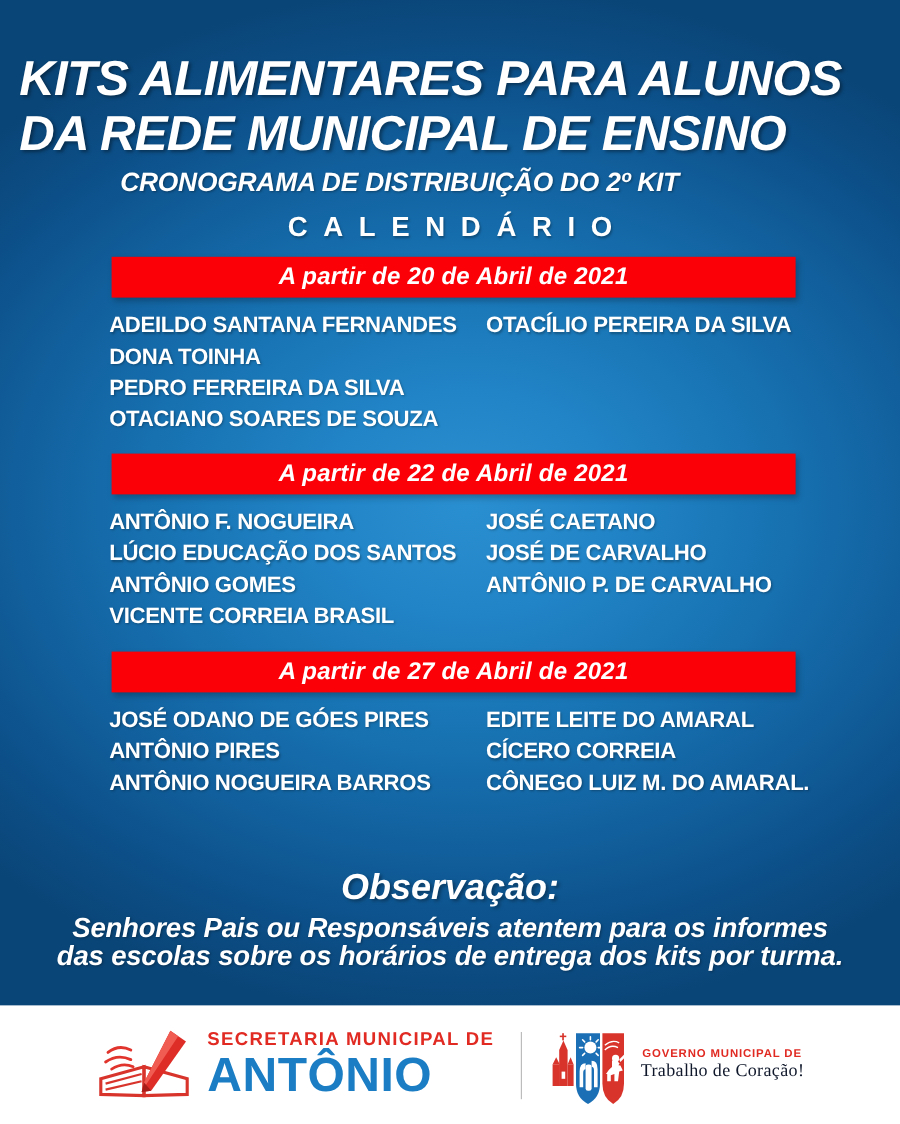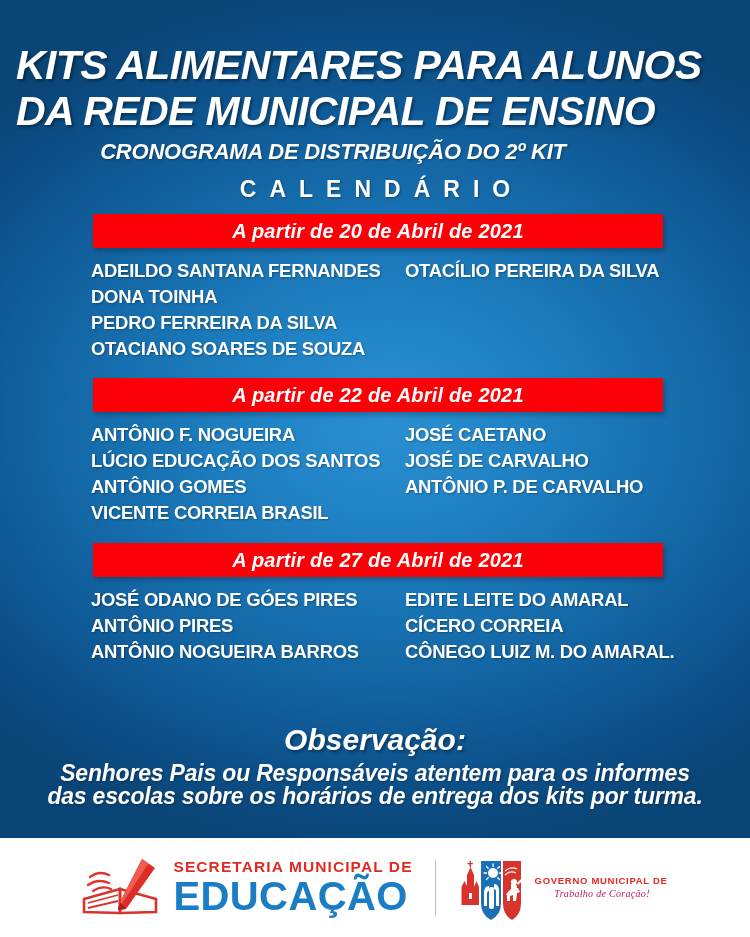--- a/index.html
+++ b/index.html
@@ -278,24 +278,23 @@
     white-space: nowrap;
   }
   .tabira-swoosh {
     position: absolute;
     left: -14px;
     top: 2px;
     width: 56px;
     height: 16px;
   }
   .tabira-tagline {
-    color: #be185d;
+    color: #0f172a;
     font-family: "Liberation Serif", serif;
-    font-style: italic;
-    font-size: 10px;
+    font-size: 15px;
     letter-spacing: 0.3px;
     align-self: center;
     margin-top: 2px;
     white-space: nowrap;
   }
 </style>
 </head>
 <body>
 
 <div id="poster">
@@ -386,21 +385,21 @@
           <path d="M10 22 q9 -7 19 -2" stroke="#e0342c" stroke-width="2.4" fill="none" stroke-linecap="round"></path>
           <path d="M8 30 q10 -7 21 -2" stroke="#e0342c" stroke-width="2.4" fill="none" stroke-linecap="round"></path>
           <path d="M13 36 q9 -6 18 -2" stroke="#e0342c" stroke-width="2.2" fill="none" stroke-linecap="round"></path>
 
           <path d="M62 4 L75 13 L46 54 L38 55 L40 47 Z" fill="#de2d26"></path>
           <path d="M62 4 L68.5 8.5 L41 50 L38 55 L40 47 Z" fill="#f05b52"></path>
           <path d="M40 47 L46 54 L38 55 Z" fill="#a81d18"></path>
         </svg>
         <div class="edu-words">
           <div class="edu-top">SECRETARIA MUNICIPAL DE</div>
-          <div class="edu-main">EDUCAÇÃO</div>
+          <div class="edu-main">ANTÔNIO</div>
         </div>
       </div>
 
       <div class="footer-divider"></div>
 
       <div class="tabira-block">
         <svg class="crest" viewBox="0 0 66 70">
 
           <path d="M3 8 L21 8 L21 50 Q21 62 12 67 Q3 62 3 50 Z" fill="#ffffff"></path>
           <g fill="#d8342c">

